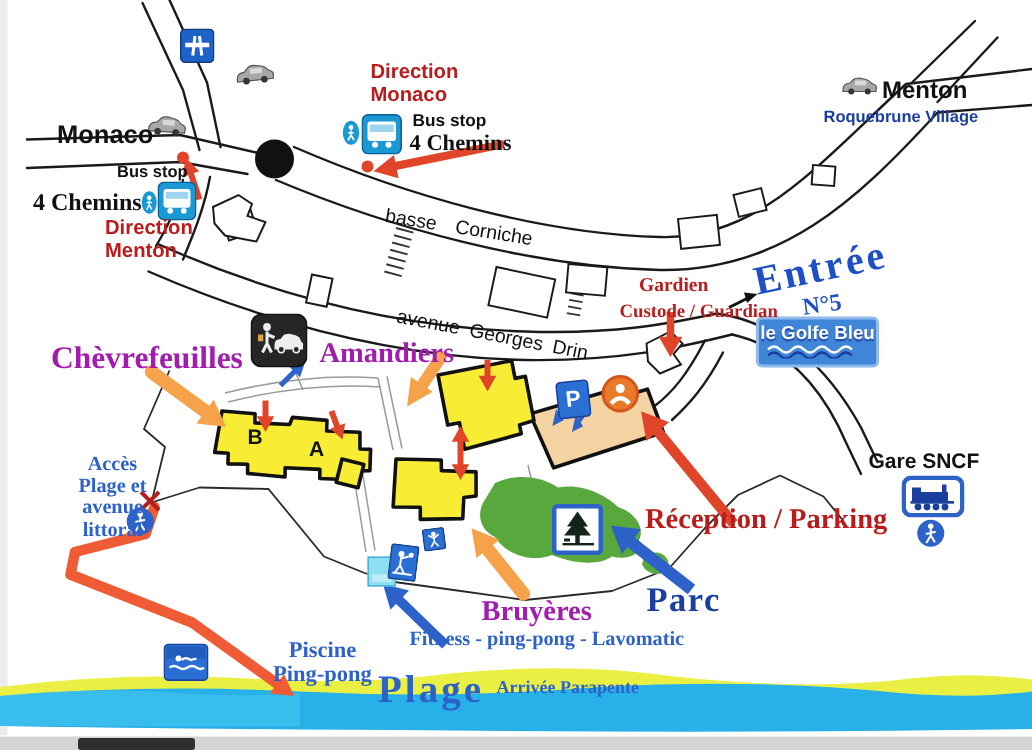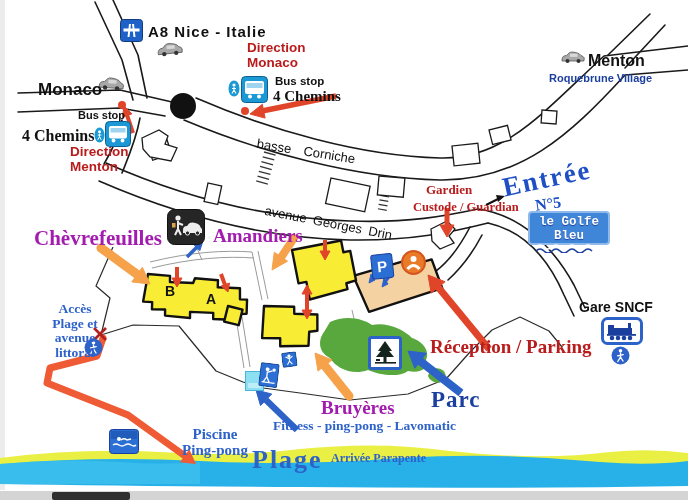--- a/index.html
+++ b/index.html
@@ -304,21 +304,21 @@
     <span>P</span>
   </div>
 
   <div class="orange-circle" style="left:401px;top:250px;">
     <svg width="21" height="21">
         <circle cx="10.5" cy="7" r="3" fill="#fff"></circle>
       <path d="M4.5,17 Q10.5,10 16.5,17" stroke="#fff" stroke-width="3" fill="none"></path>
       </svg>
   </div>
 
-  <div class="golfe" style="left:528px;top:211px;font-family:Liberation Mono, monospace;">
+  <div class="golfe" style="left:504px;top:211px;">
     <div style="padding-top:2px;">le Golfe Bleu</div>
     <svg width="74" height="10" style="display:block;margin:0 auto;">
       <path d="M4,4 q4,-4 8,0 t8,0 t8,0 t8,0 t8,0 t8,0 t8,0" stroke="#fff" stroke-width="1.6" fill="none"></path>
       <path d="M4,8 q4,-4 8,0 t8,0 t8,0 t8,0 t8,0 t8,0 t8,0" stroke="#1b3f9e" stroke-width="1.6" fill="none"></path>
       </svg>
   </div>
 
   <div class="icon" style="left:368px;top:336px;">
     <svg width="34" height="34">
         <rect x="1.5" y="1.5" width="31" height="31" rx="2" fill="#fff" stroke="#2d62c9" stroke-width="3"></rect>
@@ -379,21 +379,20 @@
   <div class="icon" style="left:109px;top:429px;">
     <svg width="30" height="25">
         <rect x="0.5" y="0.5" width="29" height="24" rx="3" fill="#2b6fd4" stroke="#1b3f9e"></rect>
       <rect x="2" y="2" width="26" height="8" fill="#1b50a8" opacity="0.6"></rect>
       <circle cx="10" cy="10" r="2" fill="#fff"></circle>
         <path d="M12,11 Q15,8.5 18,11 L22,10" stroke="#fff" stroke-width="1.5" fill="none"></path>
       <path d="M4,16 Q7,14 10,16 T16,16 T22,16 T27,16" stroke="#fff" stroke-width="1.5" fill="none"></path>
       </svg>
   </div>
 
-  <div class="lbl b" style="left:148px;top:24px;font-size:15px;letter-spacing:1px;">A8 Nice - Italie</div>
 
   <div class="lbl b red" style="left:247px;top:41px;font-size:13.5px;">
     <div>Direction</div>
     <div>Monaco</div>
   </div>
   <div class="lbl b" style="left:275px;top:75px;font-size:11.5px;">Bus stop</div>
   <div class="lbl b serif" style="left:273px;top:88px;font-size:15px;">4 Chemins</div>
 
   <div class="lbl b" style="left:38px;top:81px;font-size:17px;">Monaco</div>
   <div class="lbl b" style="left:78px;top:110px;font-size:11px;">Bus stop</div>

